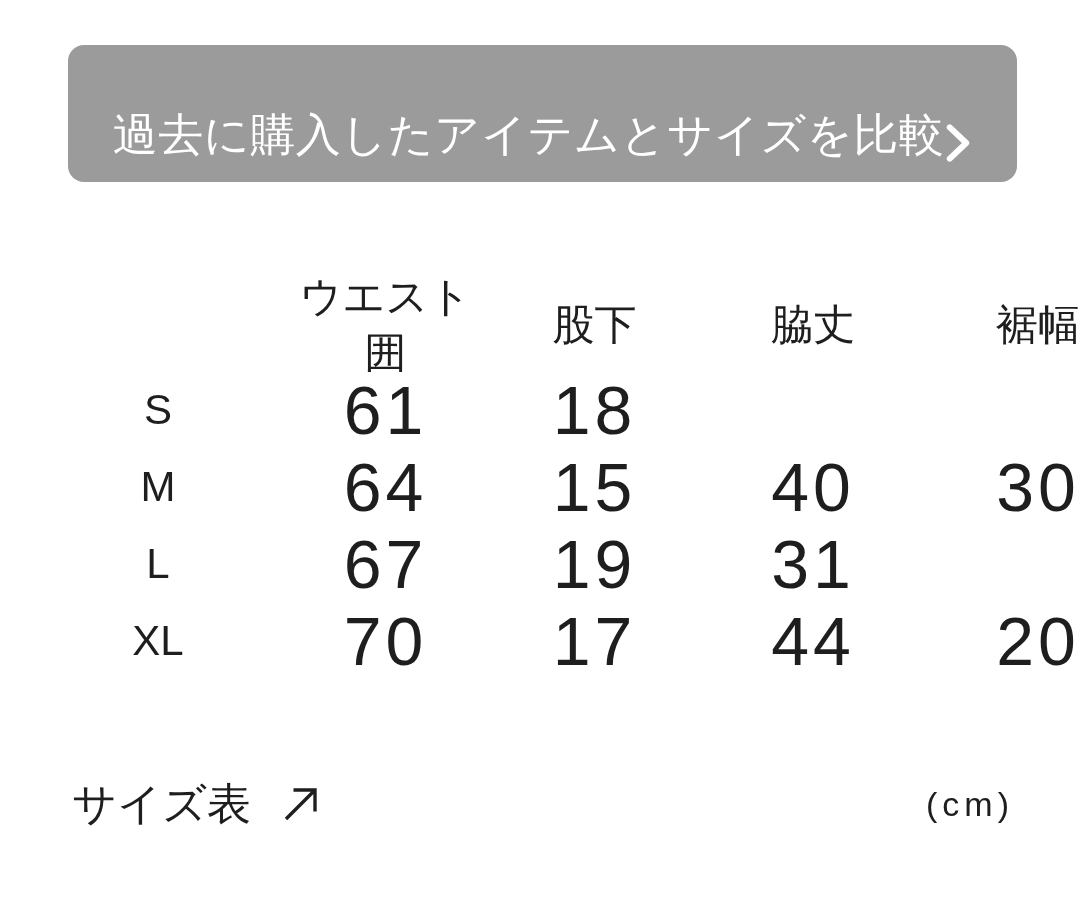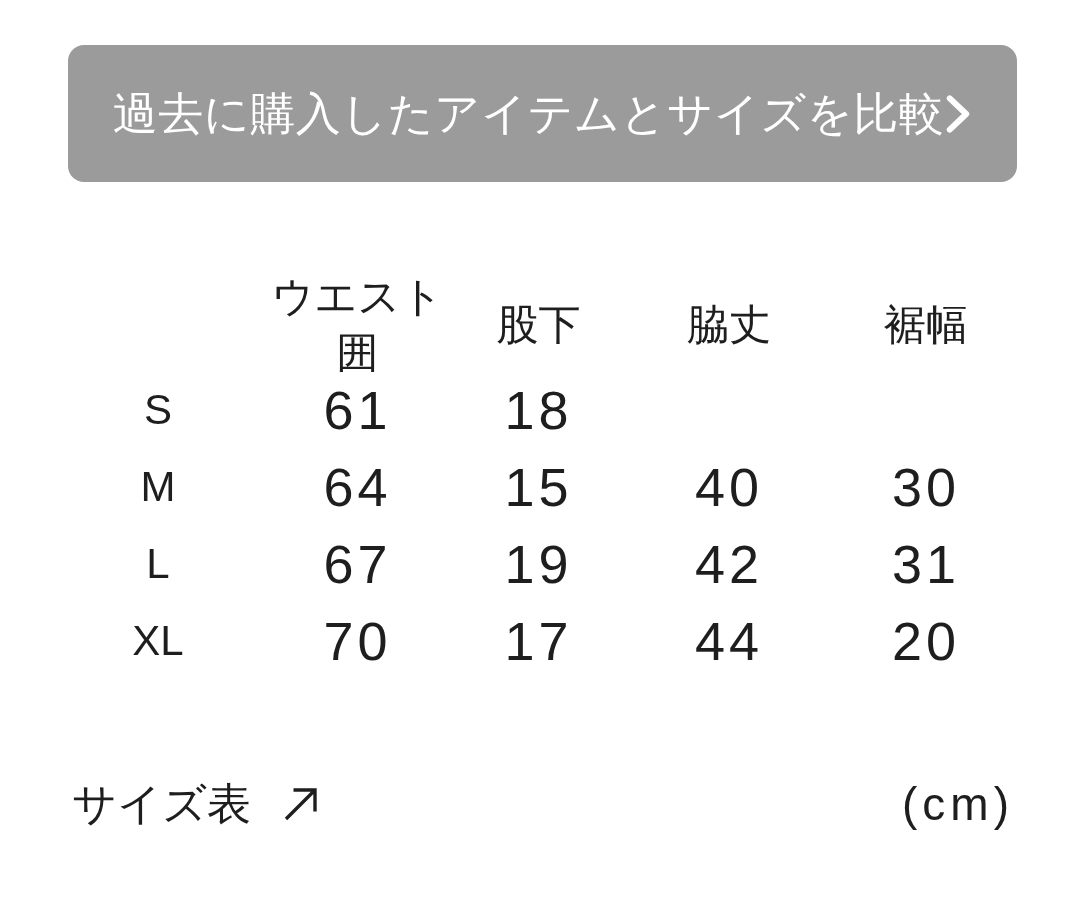--- a/index.html
+++ b/index.html
@@ -15,47 +15,48 @@
   
   .banner {
     position: absolute;
     left: 68px; top: 45px;
     width: 949px; height: 137px;
     border: none;
     border-radius: 16px;
     background: #9b9b9b;
     color: #ffffff;
     display: flex;
-    align-items: center;
+    align-items: flex-end;
     justify-content: center;
     font-family: "Liberation Sans", sans-serif;
     font-size: 45px;
     letter-spacing: 0.5px;
     cursor: pointer;
     padding: 17px;
   }
   .banner .chev { width: 28px; height: 44px; flex: 0 0 auto; }
 
   
   .size-table {
     position: absolute;
     left: 58px; top: 269px;
     width: 956px;
   }
   .trow {
     display: grid;
     grid-template-columns: 200px 199px 163px 218px 176px;
     align-items: center;
+    gap: 28px;
   }
   .trow.header { height: 48px; margin-bottom: 54px; }
   .trow.body   { height: 77px; }
   .cell { text-align: center; }
   .cell.hdr  { font-size: 42px; }
   .cell.size { font-size: 42px; }
-  .cell.num  { font-size: 54px; letter-spacing: 4px; }
+  .cell.num  { font-size: 68px; letter-spacing: 4px; }
 
   
   .links-row {
     position: absolute;
     left: 72px; right: 66px; top: 778px;
     height: 52px;
     display: flex;
     align-items: center;
     gap: 70px;
     font-size: 44px;
@@ -64,21 +65,21 @@
     display: inline-flex;
     align-items: center;
     gap: 30px;
     color: #1e1e1e;
     text-decoration: none;
     cursor: pointer;
   }
   .ext-link .arrow { width: 40px; height: 40px; flex: 0 0 auto; }
   .unit {
     margin-left: auto;
-    font-size: 46px;
+    font-size: 34px;
     letter-spacing: 5px;
   }
 </style>
 </head>
 <body style="background: rgb(255, 255, 255); color: rgb(30, 30, 30);">
 
 <button class="banner" style="background: rgb(155, 155, 155); color: rgb(255, 255, 255);">
   <span>過去に購入したアイテムとサイズを比較</span>
   <svg class="chev" viewBox="0 0 30 48" aria-hidden="true">
     <path d="M6 7 L24 24 L6 41" fill="none" stroke="#ffffff" stroke-width="6.5" stroke-linecap="round" stroke-linejoin="round"></path>
@@ -105,21 +106,20 @@
     <div class="cell num">64</div>
     <div class="cell num">15</div>
     <div class="cell num">40</div>
     <div class="cell num">30</div>
   </div>
 
   <div class="trow body">
     <div class="cell size">L</div>
     <div class="cell num">67</div>
     <div class="cell num">19</div>
-    <div class="cell num">42</div>
     <div class="cell num">31</div>
   </div>
 
   <div class="trow body">
     <div class="cell size">XL</div>
     <div class="cell num">70</div>
     <div class="cell num">17</div>
     <div class="cell num">44</div>
     <div class="cell num">20</div>
   </div>

